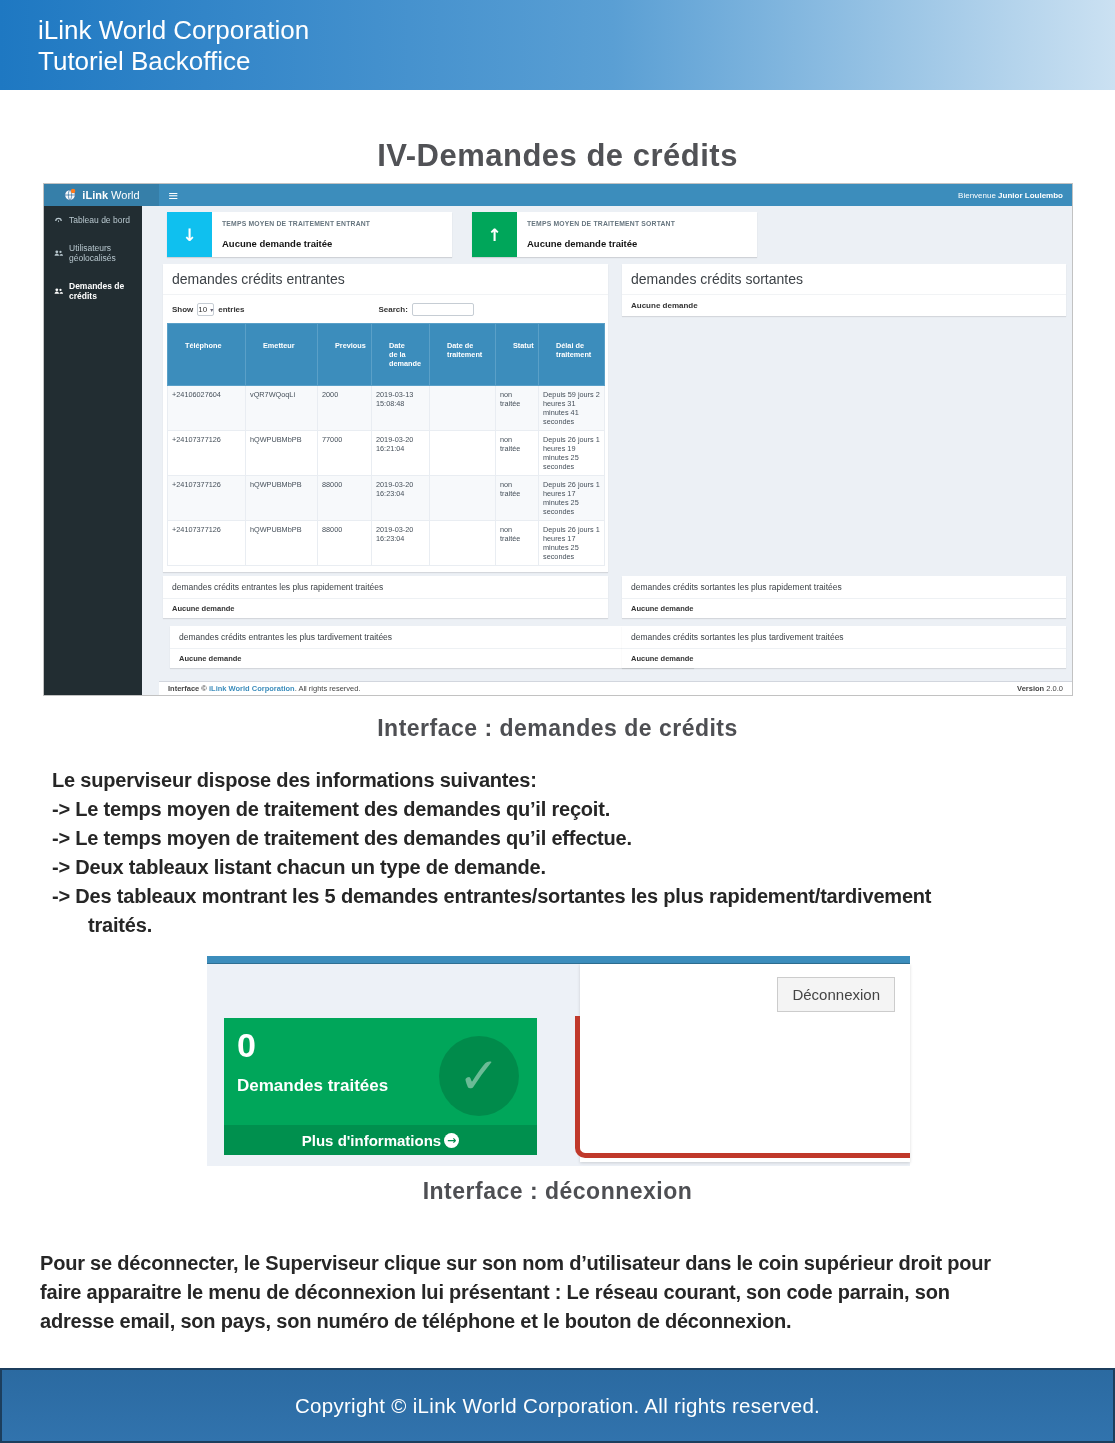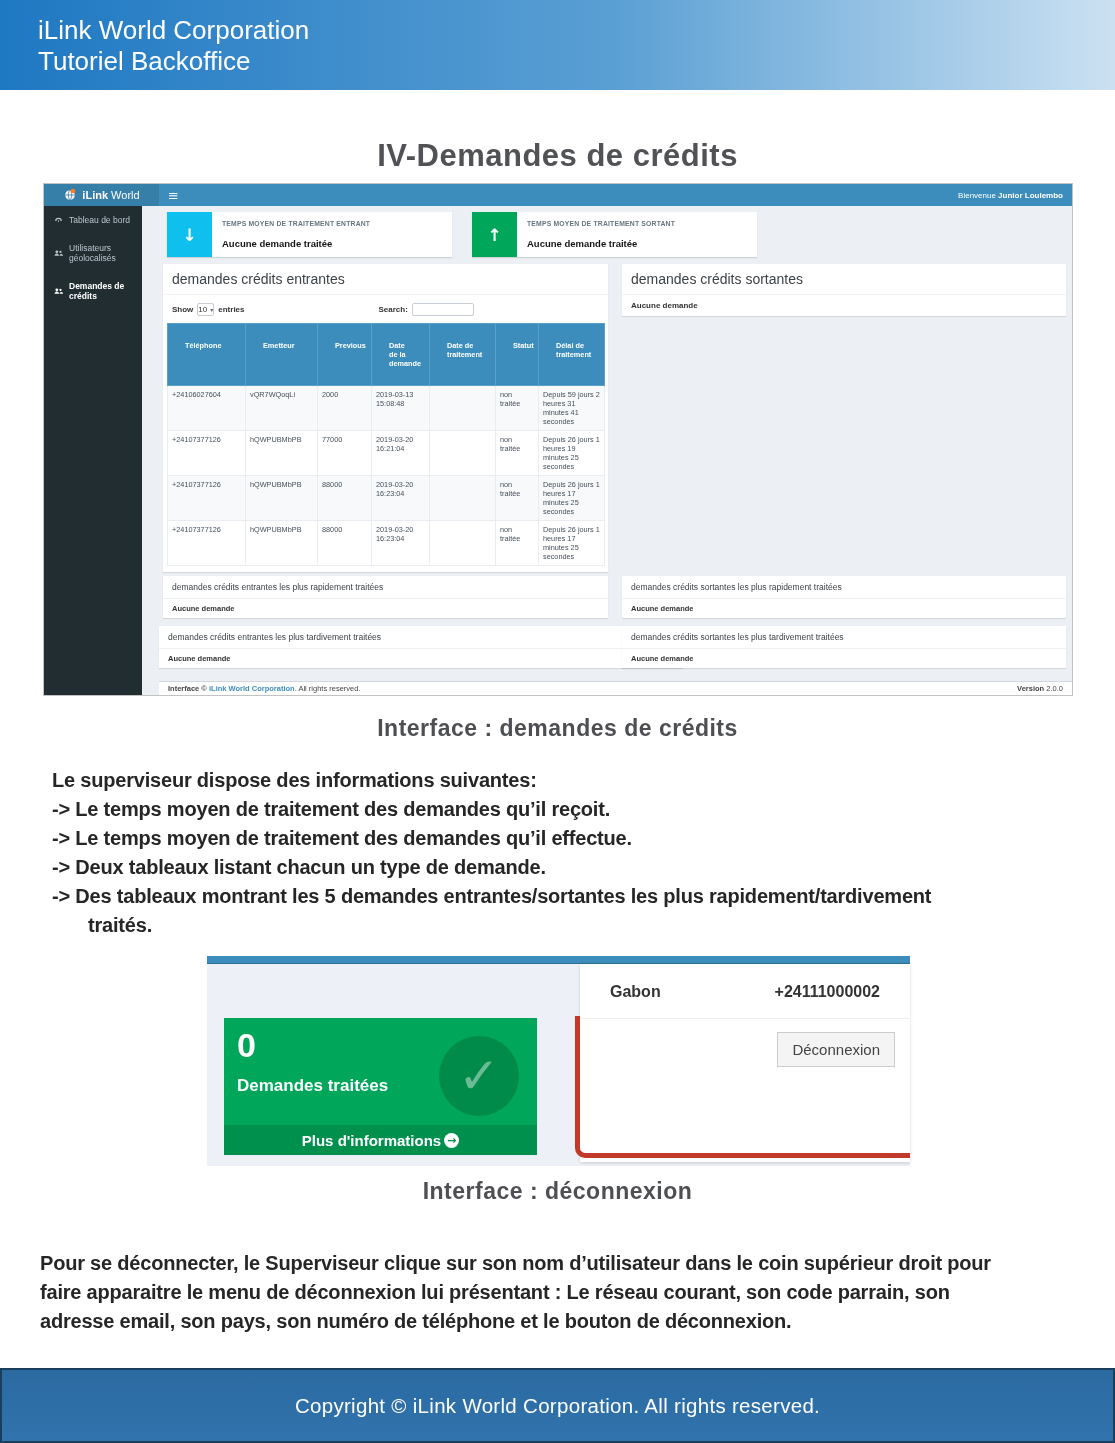--- a/index.html
+++ b/index.html
@@ -293,21 +293,21 @@
       </div>
 
       <div class="panel" style="left:4px; top:370px; width:445px;">
         <div class="mini-title">demandes crédits entrantes les plus rapidement traitées</div>
         <div class="mini-empty">Aucune demande</div>
       </div>
       <div class="panel" style="left:463px; top:370px; width:444px;">
         <div class="mini-title">demandes crédits sortantes les plus rapidement traitées</div>
         <div class="mini-empty">Aucune demande</div>
       </div>
-      <div class="panel" style="left:0; top:420px; width:524px;">
+      <div class="panel" style="left:11px; top:420px; width:524px;">
         <div class="mini-title">demandes crédits entrantes les plus tardivement traitées</div>
         <div class="mini-empty">Aucune demande</div>
       </div>
       <div class="panel" style="left:463px; top:420px; width:444px;">
         <div class="mini-title">demandes crédits sortantes les plus tardivement traitées</div>
         <div class="mini-empty">Aucune demande</div>
       </div>
 
       <div class="app-footer">
         <span>
@@ -341,24 +341,20 @@
       <div class="g-circle">
         <span class="chk">✓</span>
       </div>
       <div class="g-footer">
         <span>Plus d'informations</span>
         <span class="circ-arrow">→</span>
       </div>
     </div>
 
     <div class="dd">
-      <div class="dd-row">
-        <span>Gabon</span>
-        <span>+24111000002</span>
-      </div>
       <div class="dd-footer">
         <button class="dd-logout">Déconnexion</button>
       </div>
     </div>
 
     <div class="red-mark"></div>
   </div>
 
   <div class="caption" style="margin-top:12px;">Interface : déconnexion</div>
 

